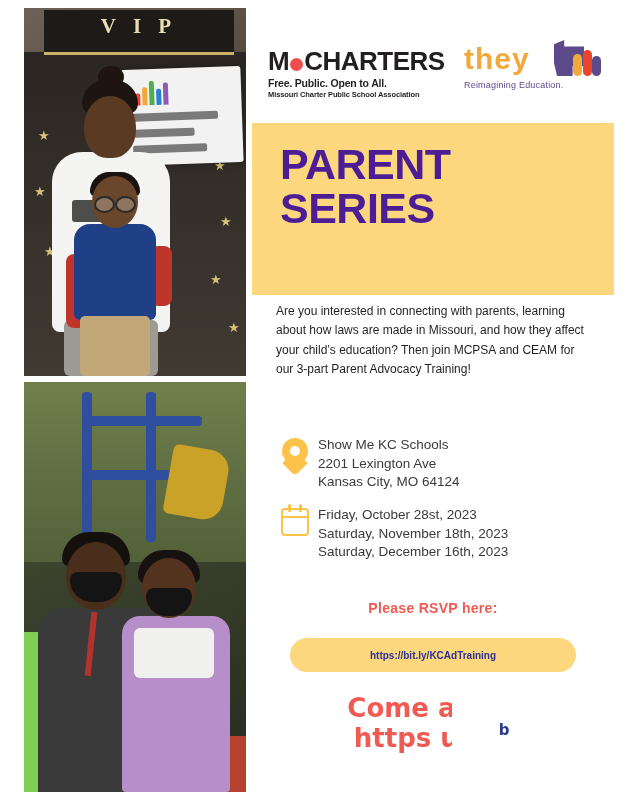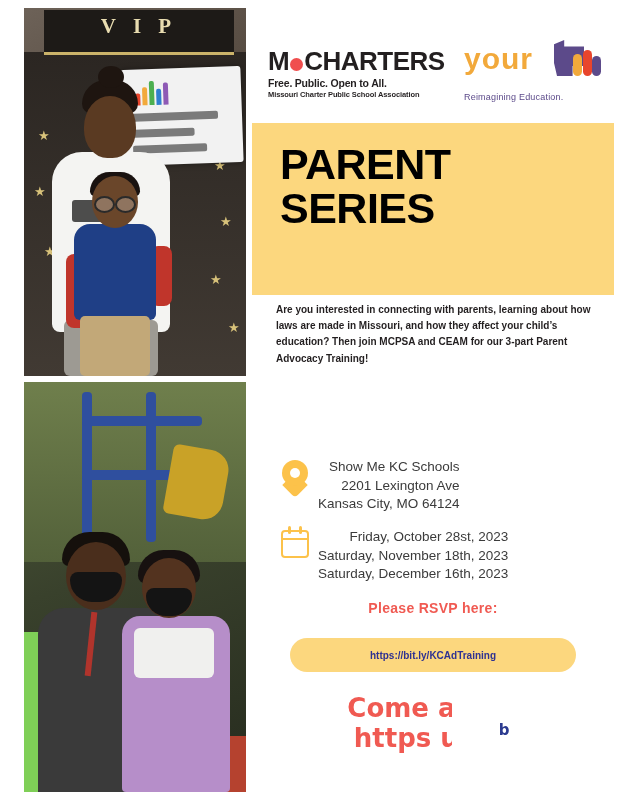--- a/index.html
+++ b/index.html
@@ -399,21 +399,21 @@
   .ceam-word {
     font-size: 30px;
     font-weight: bold;
     color: #f2a93b;
     letter-spacing: 1px;
     line-height: 1;
   }
   .ceam-tag {
     font-size: 9px;
     color: #5c4a8a;
-    margin-top: 18px;
+    margin-top: 6px;
     letter-spacing: .2px;
   }
   .ceam-mark {
     position: absolute;
     right: 6px;
     top: -6px;
     width: 44px;
     height: 42px;
   }
   .mo-shape {
@@ -436,46 +436,45 @@
     left: 252px;
     top: 123px;
     width: 362px;
     height: 172px;
     background: #fcd77e;
   }
   .title {
     position: absolute;
     left: 28px;
     top: 20px;
-    color: #000000;
+    color: #4c1d95;
     font-size: 43px;
     font-weight: bold;
     line-height: 1.02;
     letter-spacing: -0.5px;
   }
 
   
   .body-copy {
     position: absolute;
     left: 276px;
     top: 302px;
     width: 316px;
     color: #231f20;
-    font-size: 10px;
-    font-weight: bold;
+    font-size: 12px;
+    font-weight: normal;
     line-height: 1.62;
   }
 
   
   .info {
     position: absolute;
     left: 272px;
-    top: 458px;
+    top: 436px;
     width: 330px;
-    text-align: right;
   }
   .info-row {
     display: flex;
     align-items: flex-start;
     margin-bottom: 14px;
   }
   .info-ico {
     width: 46px;
     flex: 0 0 46px;
     display: flex;
@@ -713,21 +712,21 @@
 
   <div class="logos">
 
     <div class="mocharters">
       <div class="mc-title"><span class="mo">M</span><span class="mc-dot"></span><span>CHARTERS</span></div>
       <div class="mc-tag">Free. Public. Open to All.</div>
       <div class="mc-sub">Missouri Charter Public School Association</div>
     </div>
 
     <div class="ceam">
-      <div class="ceam-word">your</div>
+      <div class="ceam-word">they</div>
       <div class="ceam-tag">Reimagining Education.</div>
       <div class="ceam-mark">
         <div class="mo-shape"></div>
         <div class="mo-fig" style="left:19px; background:#f2a93b;"></div>
         <div class="mo-fig" style="left:29px; height:26px; background:#e8452c;"></div>
         <div class="mo-fig" style="left:38px; height:20px; background:#5c4a8a;"></div>
       </div>
     </div>
   </div>
 

